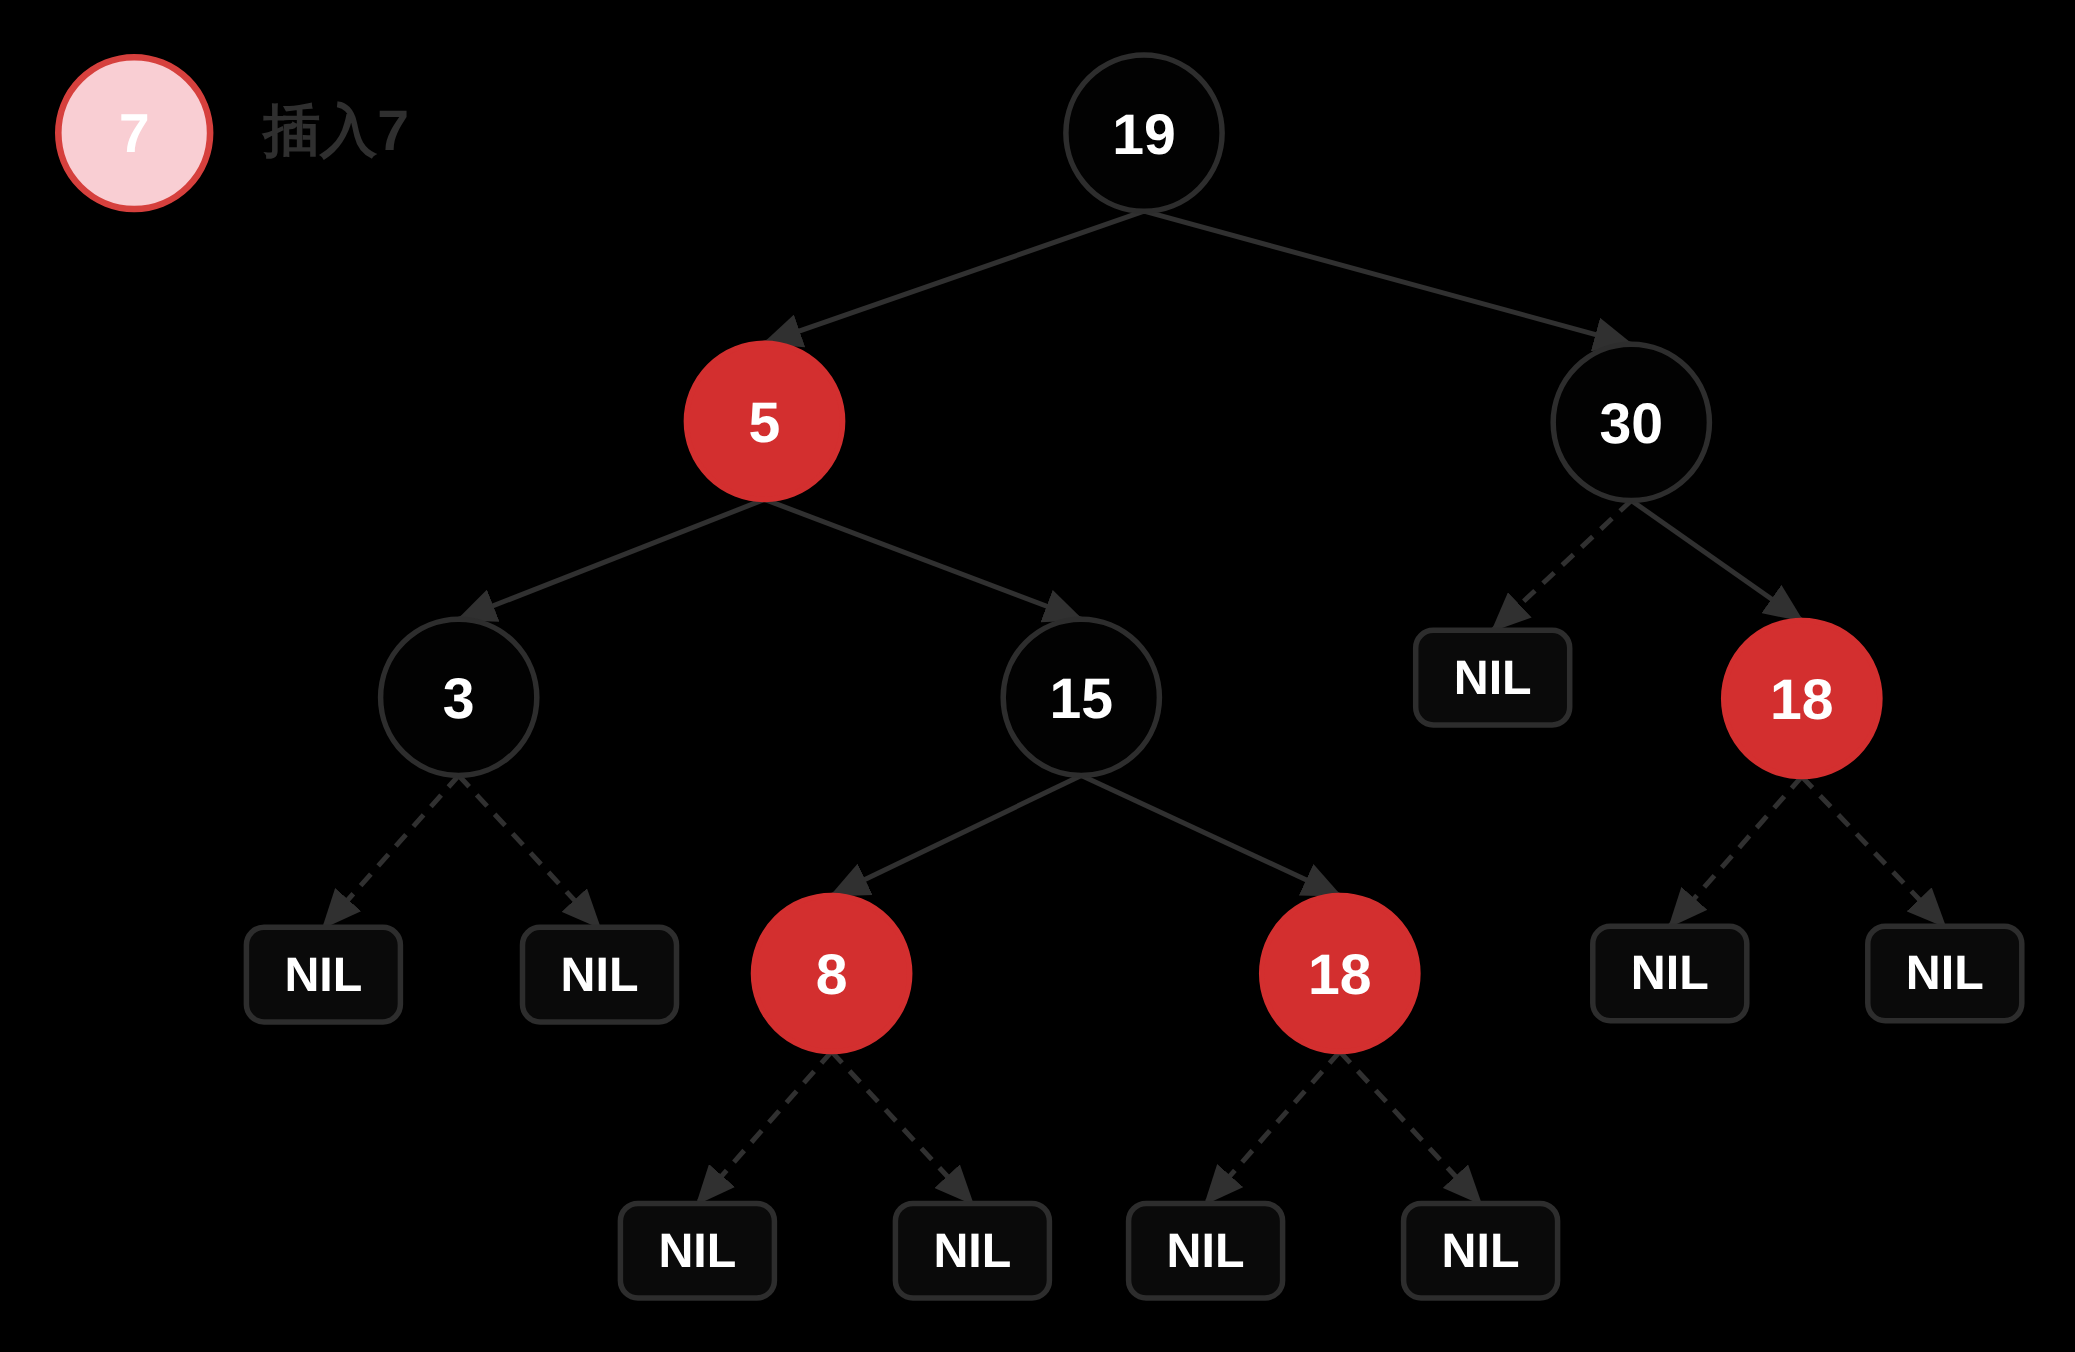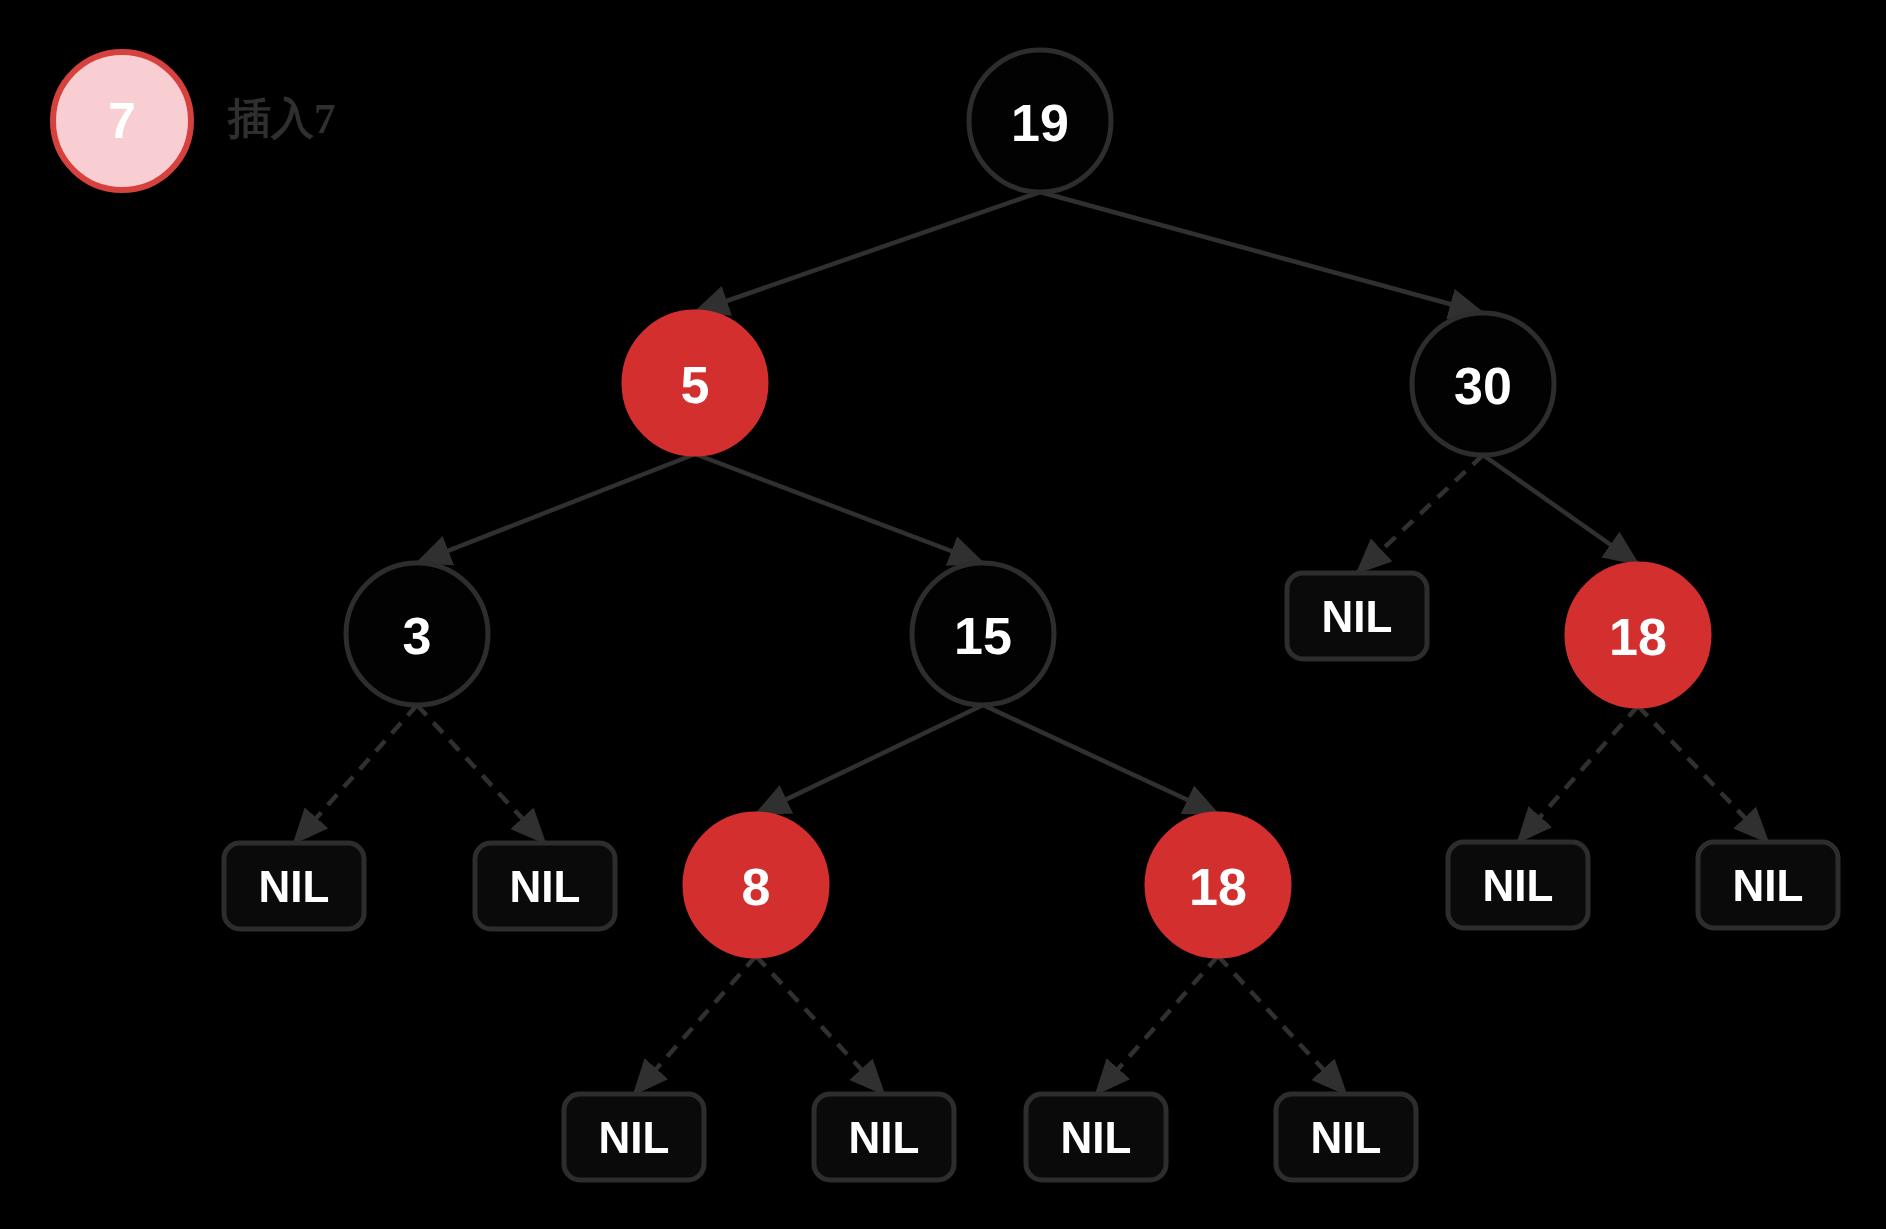--- a/index.html
+++ b/index.html
@@ -30,27 +30,26 @@
     display: flex;
     align-items: center;
     justify-content: center;
     font-weight: bold;
     font-size: 50px;
     color: #ffffff;
     box-sizing: content-box;
   }
   .legend-label {
     position: absolute;
-    left: 228px;
+    left: 239px;
     top: 98px;
     font-weight: bold;
-    font-size: 43px;
+    font-size: 52px;
     line-height: 42px;
     white-space: nowrap;
-    font-family: Liberation Serif, serif;
   }
   svg text {
     font-family: "Liberation Sans", sans-serif;
     font-weight: bold;
   }
 </style>
 </head>
 <body>
 
 <div class="canvas">

